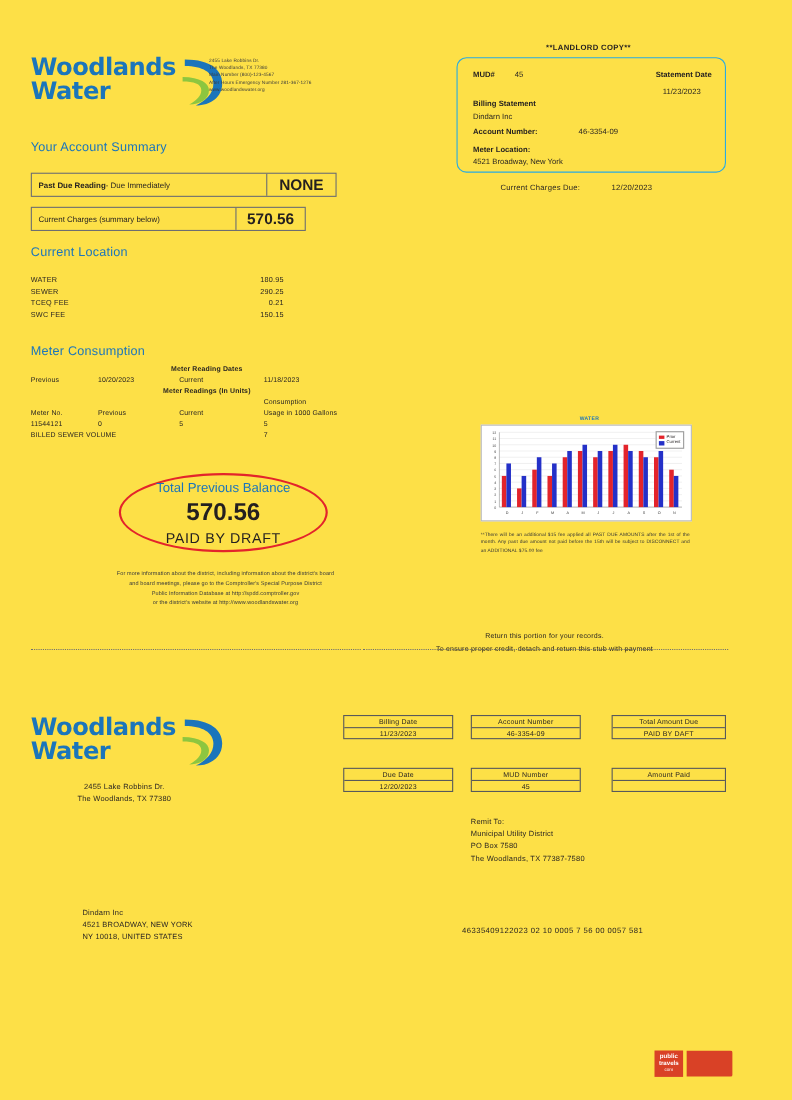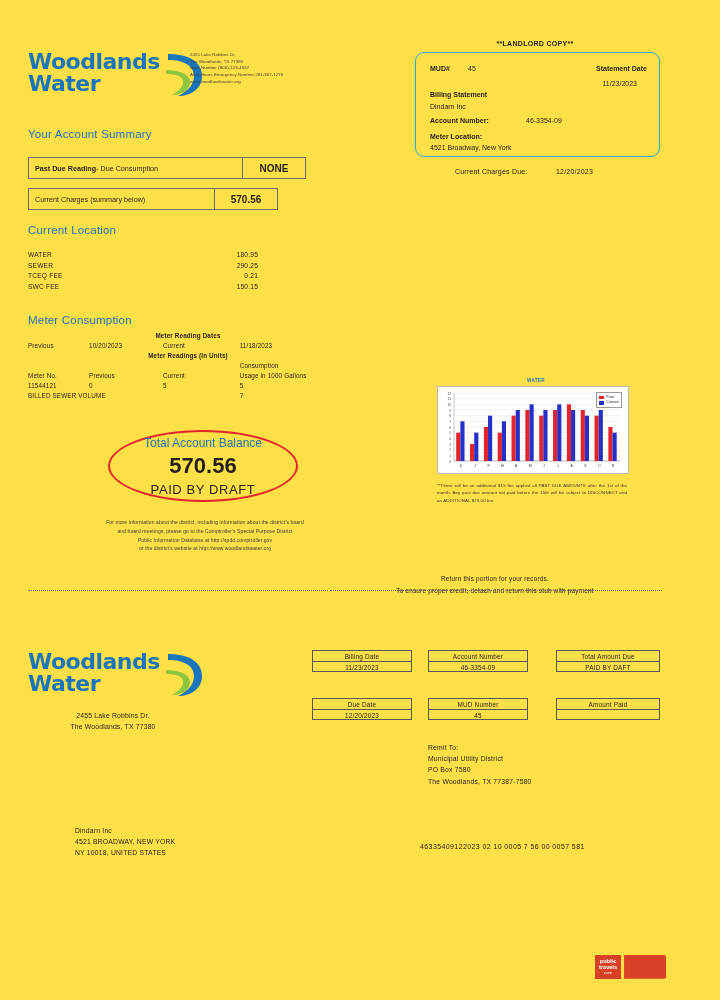--- a/index.html
+++ b/index.html
@@ -75,21 +75,21 @@
     font-size: 7.2px;
     color: #231f20;
   }
   .sumbox .lbl b { font-weight: bold; }
   .sumbox .val {
     width: 62px;
     border-left: 1px solid #6d6e71;
     display: flex;
     align-items: center;
     justify-content: center;
-    font-size: 10px;
+    font-size: 14px;
     font-weight: bold;
   }
 
   
   .chg {
     position: absolute;
     font-size: 6.6px;
     line-height: 1.62;
     letter-spacing: .2px;
   }
@@ -282,21 +282,21 @@
 The Woodlands, TX 77380
 Main Number  (800)-123-4567
 After Hours  Emergency Number  281-367-1276
 www.woodlandswater.org</div>
 
   <div class="sect-title" style="left:28px; top:128px;">Your Account Summary</div>
 
   <div class="sumbox" style="left:28px; top:157px; width:278px; height:22px;">
     <div class="lbl">
       <b>Past Due Reading</b>
-        <span> - Due Consumption</span>
+        <span> - Due Immediately</span>
     </div>
     <div class="val">NONE</div>
   </div>
 
   <div class="sumbox" style="left:28px; top:188px; width:250px; height:22px;">
     <div class="lbl">Current Charges (summary below)</div>
     <div class="val">570.56</div>
   </div>
 
   <div class="sect-title" style="left:28px; top:224px;">Current Location</div>
@@ -349,21 +349,21 @@
       <div class="c3">5</div>
       <div class="c4">5</div>
     </div>
     <div class="line">
       <div class="c1" style="width:215px;">BILLED SEWER VOLUME</div>
       <div class="c4">7</div>
     </div>
   </div>
 
   <div class="oval" style="left:108px; top:430px; width:190px; height:72px;">
-    <div class="t1">Total Account Balance</div>
+    <div class="t1">Total Previous Balance</div>
     <div class="t2">570.56</div>
     <div class="t3">PAID BY DRAFT</div>
   </div>
 
   <div class="fineprint" style="left:55px; top:518px; width:300px; white-space:pre-line;">For more information  about the district, including information  about the district's board
 and board  meetings,  please  go to the Comptroller's  Special Purpose  District
 Public Information  Database  at http://spdd.comptroller.gov
 or the district's  website  at http://www.woodlandswater.org</div>
 
   <div class="llcopy" style="left:415px; top:40px;">**LANDLORD COPY**</div>

